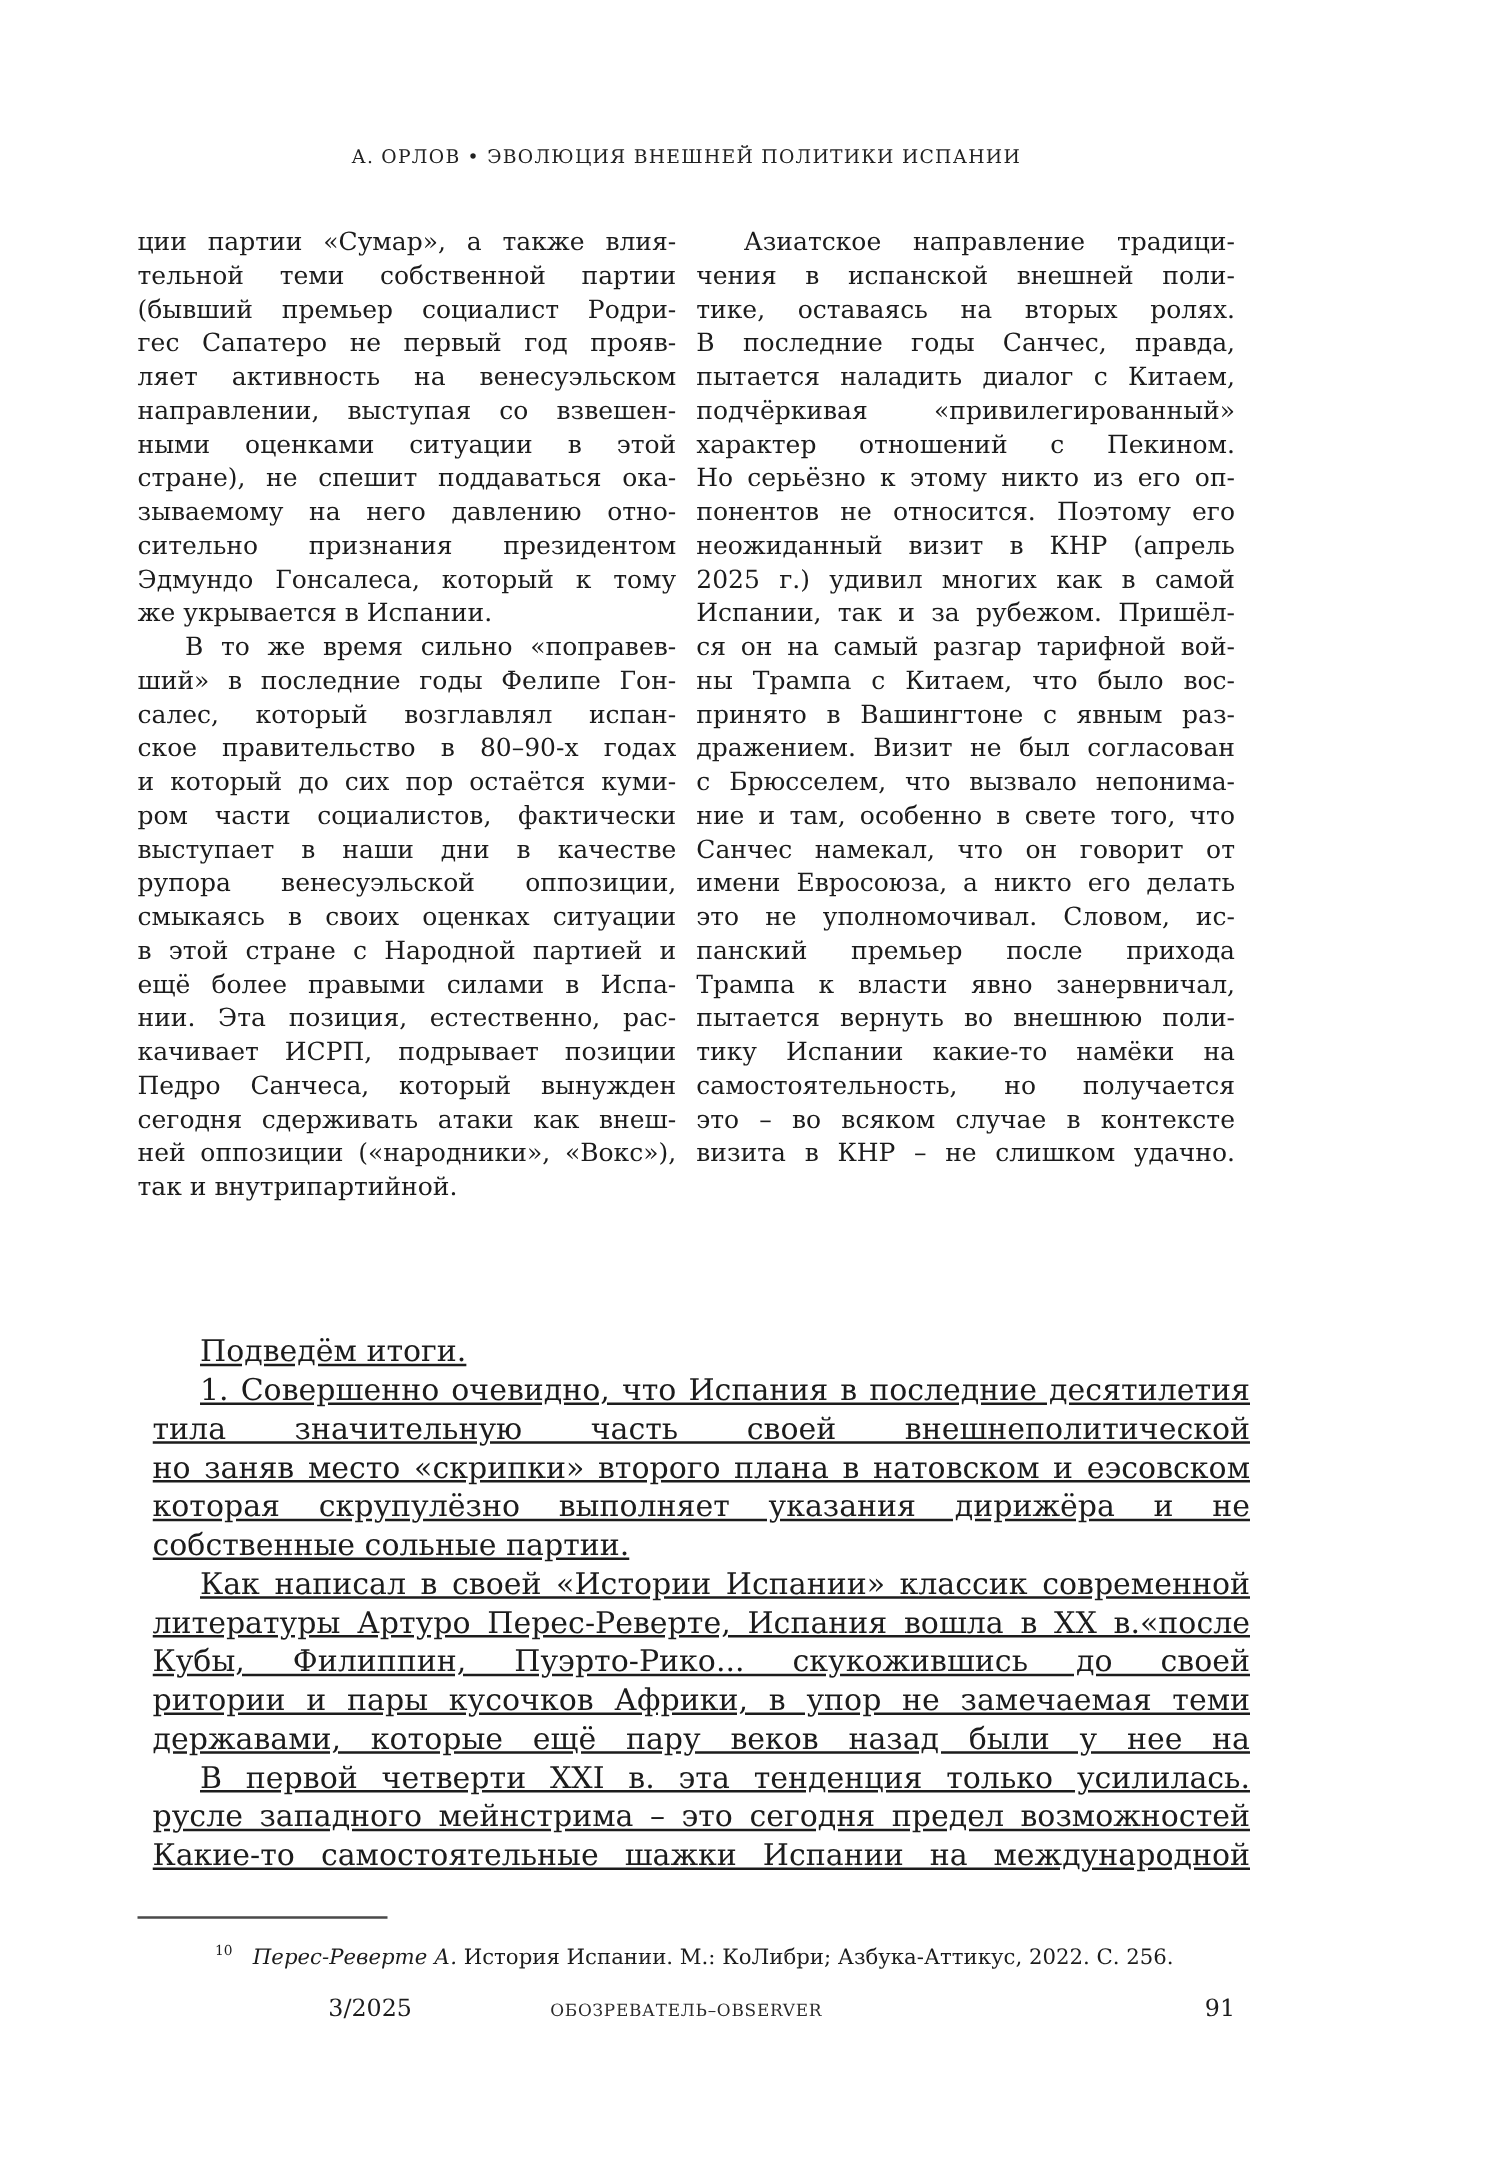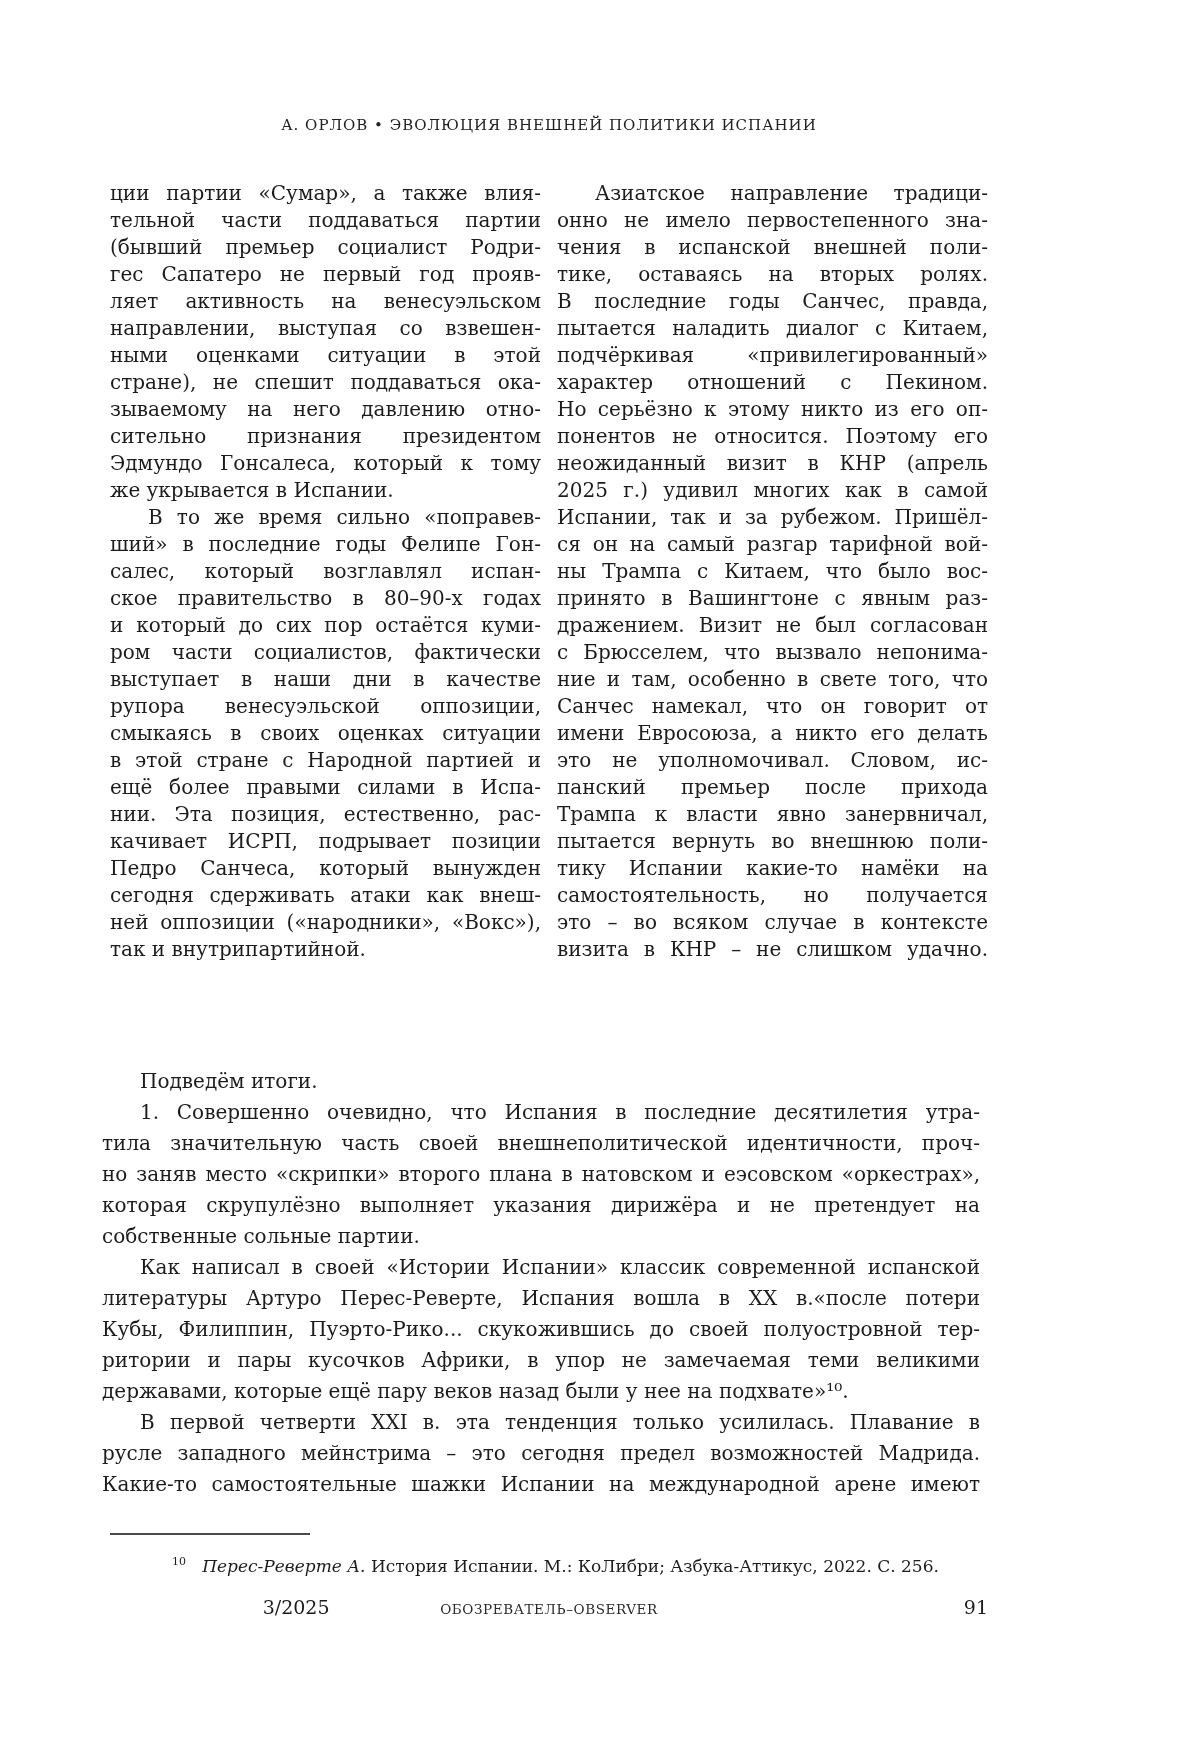--- a/index.html
+++ b/index.html
@@ -28,22 +28,23 @@
     -moz-text-align-last:justify;
     text-align-last:justify;
     overflow:hidden;
   }
   .line.flush{
     -moz-text-align-last:left;
     text-align-last:left;
   }
   .para.indent .line:first-child{text-indent:38px;}
   .bottom-section{
-    position:absolute;top:1066px;left:102px;width:878px;
-    font-size:20px;
+    position:absolute;top:1066px;left:122px;width:878px;
+    font-size:24px;
+    text-decoration:underline;
   }
   .bottom-section .line{line-height:31px;height:31px;}
   .footnote-rule{
     position:absolute;top:1533px;left:110px;width:200px;
     border-top:2px solid #4a4a4a;height:0;
   }
   .footnote{
     position:absolute;top:1554px;left:148px;width:820px;
     font-size:17px;line-height:24px;color:#1c1c1c;
   }
@@ -61,21 +62,21 @@
 <body>
 
 <div class="page">
 
   <div class="running-header">А. ОРЛОВ  •  ЭВОЛЮЦИЯ ВНЕШНЕЙ ПОЛИТИКИ ИСПАНИИ</div>
 
   <div class="columns">
     <div class="col">
         <div class="para">
           <div class="line">ции партии «Сумар», а также влия-</div>
-          <div class="line">тельной части поддаваться партии</div>
+          <div class="line">тельной теми собственной партии</div>
           <div class="line">(бывший премьер социалист Родри-</div>
           <div class="line">гес Сапатеро не первый год прояв-</div>
           <div class="line">ляет активность на венесуэльском</div>
           <div class="line">направлении, выступая со взвешен-</div>
           <div class="line">ными оценками ситуации в этой</div>
           <div class="line">стране), не спешит поддаваться ока-</div>
           <div class="line">зываемому на него давлению отно-</div>
           <div class="line">сительно признания президентом</div>
           <div class="line">Эдмундо Гонсалеса, который к тому</div>
           <div class="line flush">же укрывается в Испании.</div>
@@ -96,21 +97,20 @@
           <div class="line">качивает ИСРП, подрывает позиции</div>
           <div class="line">Педро Санчеса, который вынужден</div>
           <div class="line">сегодня сдерживать атаки как внеш-</div>
           <div class="line">ней оппозиции («народники», «Вокс»),</div>
           <div class="line flush">так и внутрипартийной.</div>
         </div>
       </div>
     <div class="col">
         <div class="para indent">
           <div class="line">Азиатское направление традици-</div>
-          <div class="line">онно не имело первостепенного зна-</div>
           <div class="line">чения в испанской внешней поли-</div>
           <div class="line">тике, оставаясь на вторых ролях.</div>
           <div class="line">В последние годы Санчес, правда,</div>
           <div class="line">пытается наладить диалог с Китаем,</div>
           <div class="line">подчёркивая «привилегированный»</div>
           <div class="line">характер отношений с Пекином.</div>
           <div class="line">Но серьёзно к этому никто из его оп-</div>
           <div class="line">понентов не относится. Поэтому его</div>
           <div class="line">неожиданный визит в КНР (апрель</div>
           <div class="line">2025 г.) удивил многих как в самой</div>

